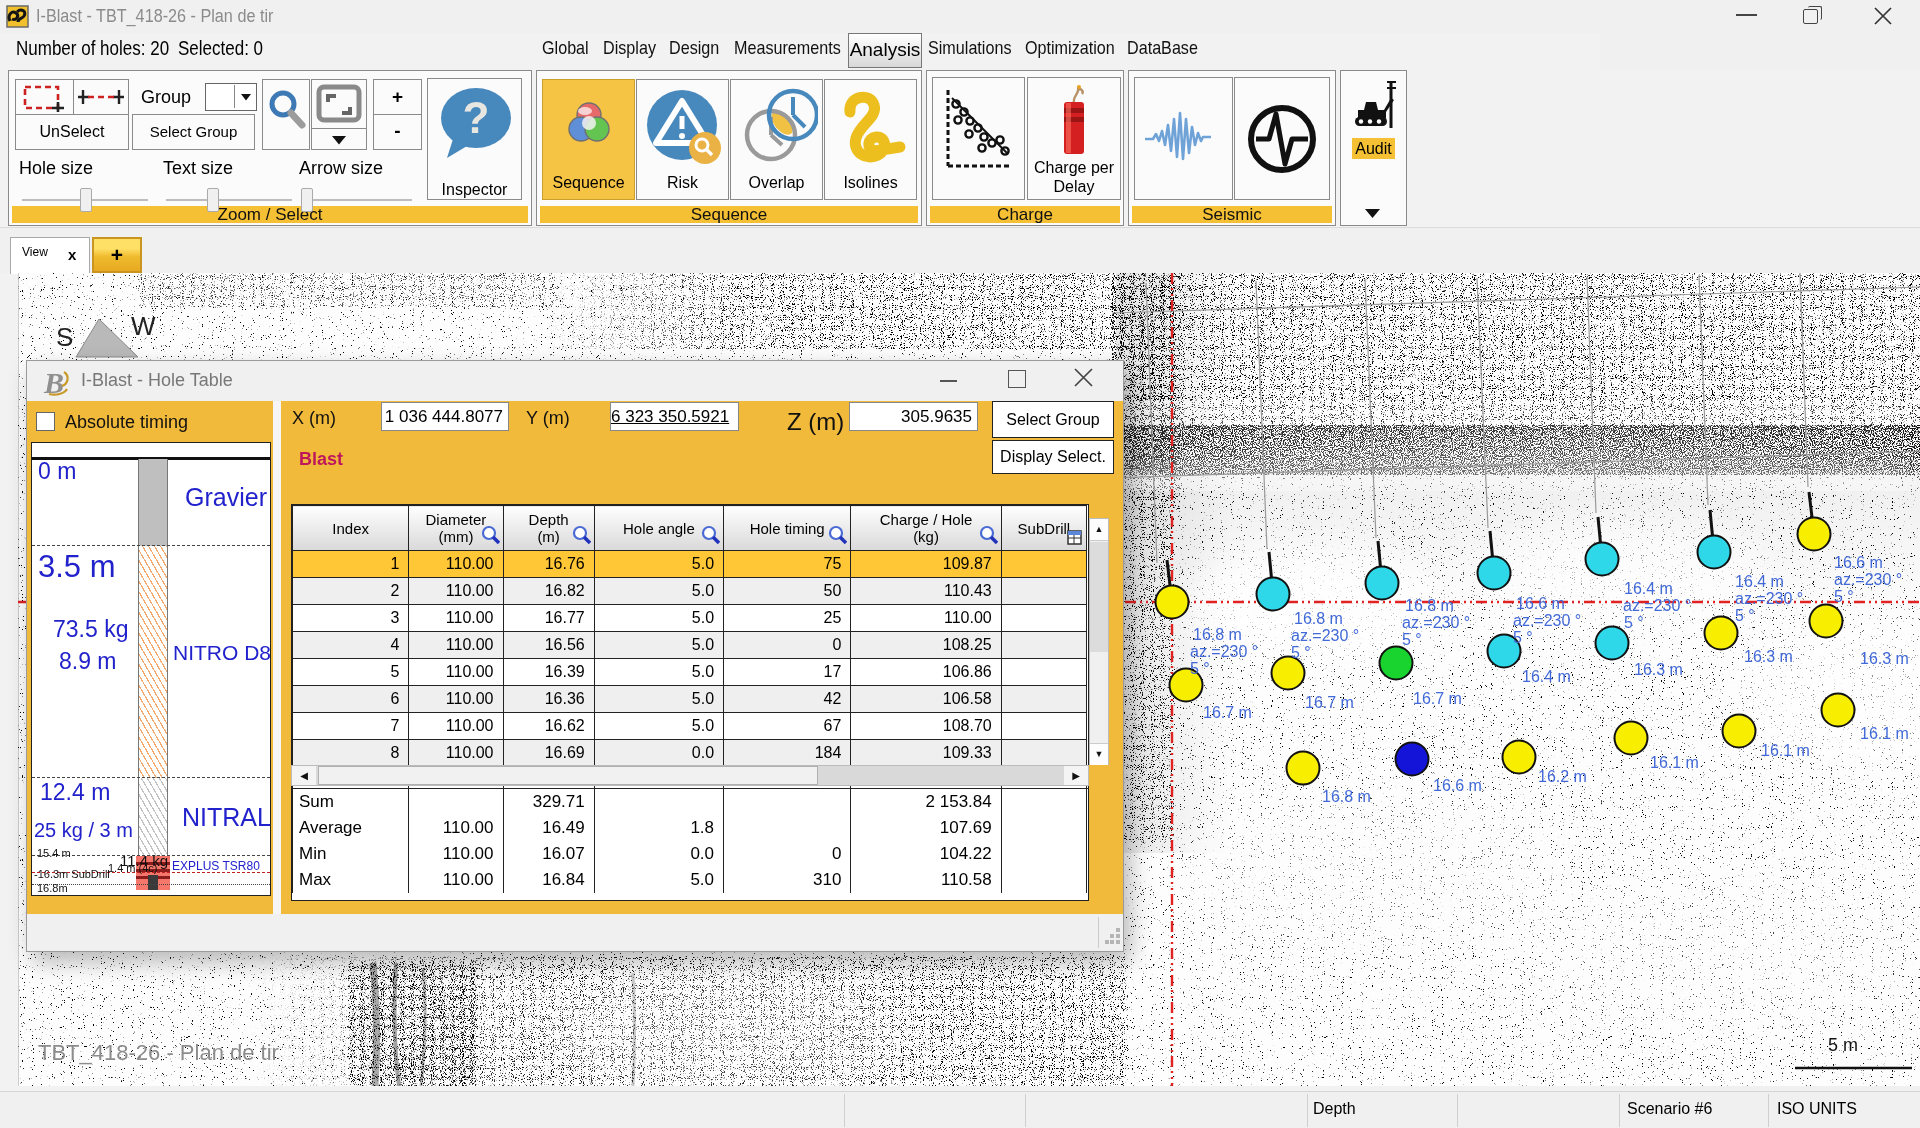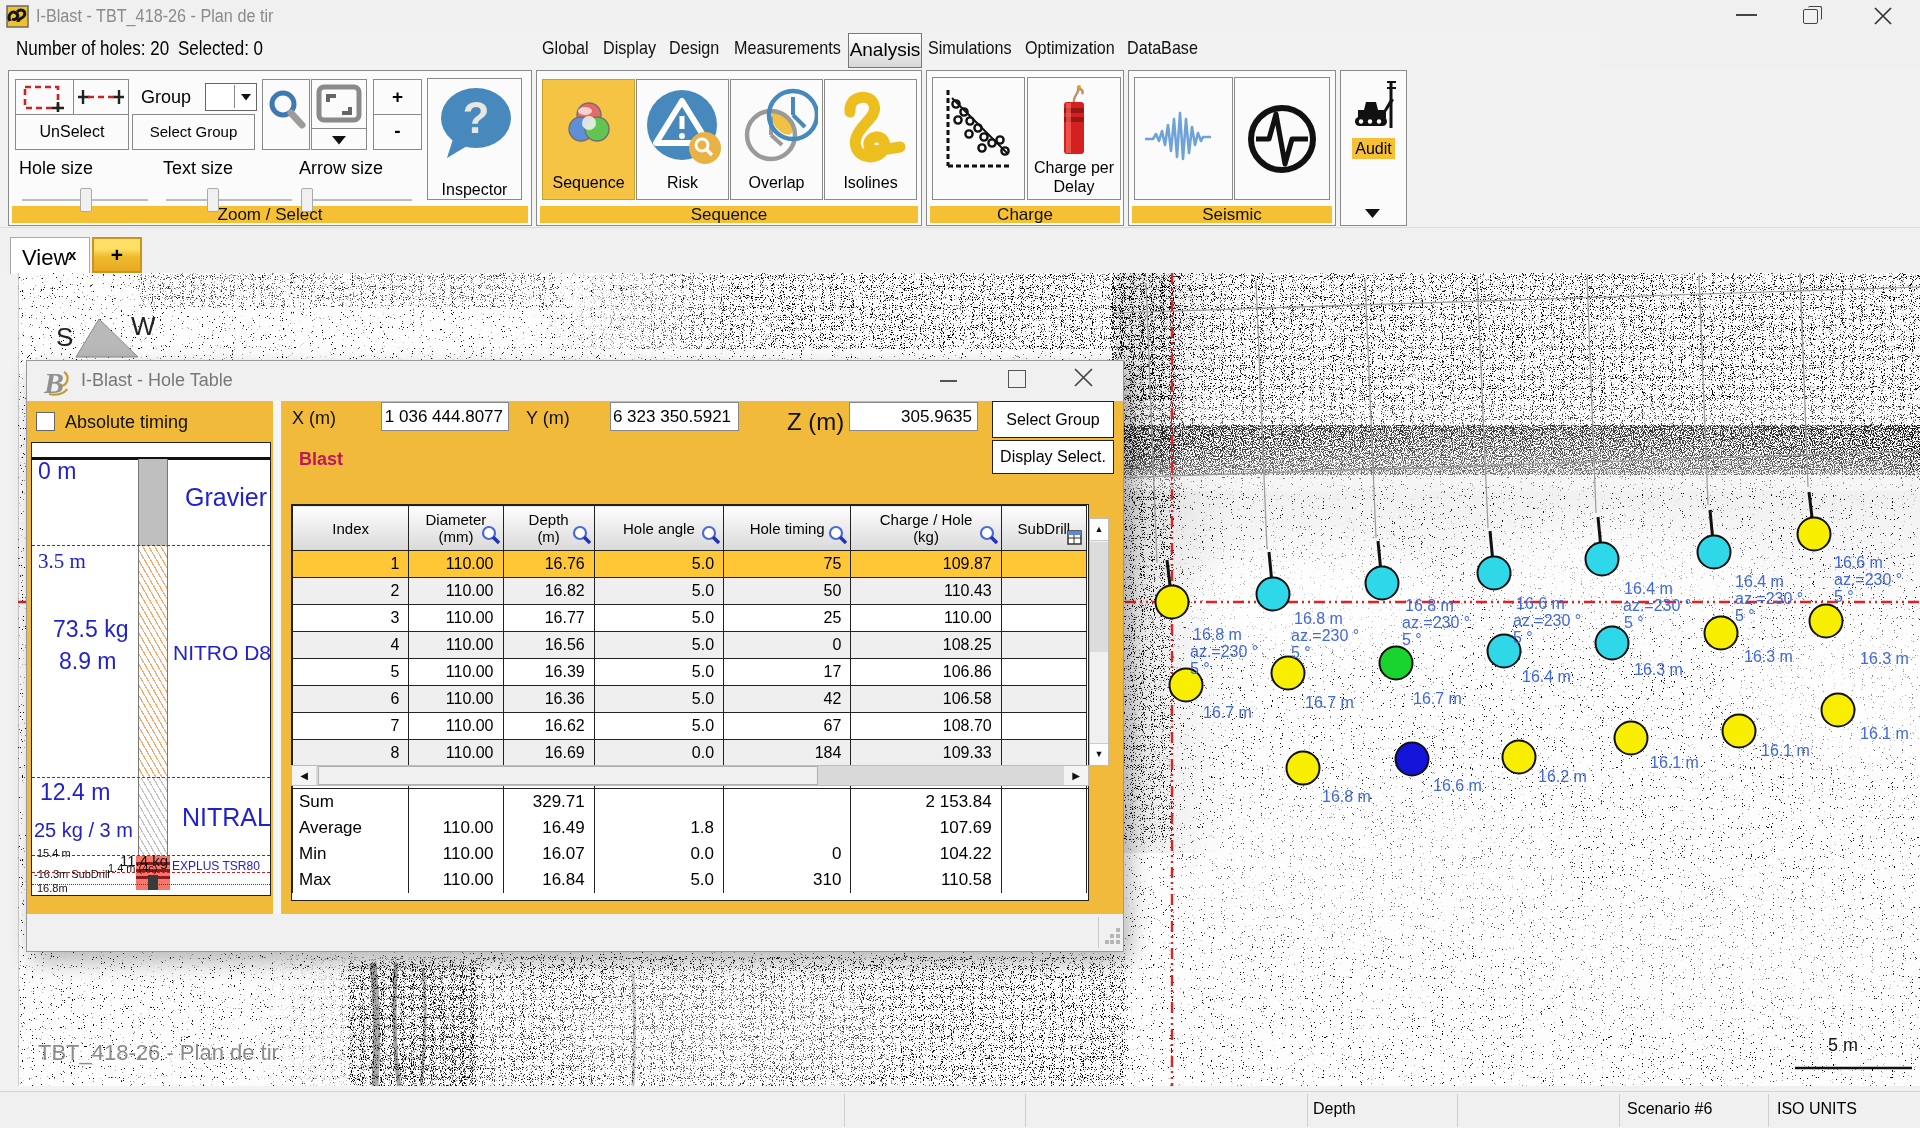--- a/index.html
+++ b/index.html
@@ -209,21 +209,21 @@
   </svg>
   <div class="abs" style="left:1352px;top:138px;width:43px;height:21px;background:#f5c033;font-size:16px;text-align:center;line-height:21px;">Audit</div>
   <svg class="abs" style="left:1364px;top:208px" width="17" height="11">
       <path d="M1 1 h15 l-7.5 9 z" fill="#111"></path>
     </svg>
 
   <div class="abs" style="left:0;top:227px;width:1920px;height:1px;background:#dcdcdc;"></div>
 
   <div class="abs" style="left:0;top:228px;width:1920px;height:45px;background:#f0f0f0;"></div>
   <div class="abs" style="left:10px;top:237px;width:80px;height:37px;background:#fff;border:1.5px solid #a9a9a9;border-bottom:none;box-sizing:border-box;"></div>
-  <div class="abs" style="left:22px;top:245px;font-size:22px;color:#000;">View</div>
+  <div class="abs" style="left:22px;top:245px;font-size:12px;color:#000;">View</div>
   <div class="abs" style="left:68px;top:246px;font-size:15px;font-weight:bold;color:#000;">x</div>
   <div class="abs" style="left:92px;top:237px;width:50px;height:36px;background:linear-gradient(#ffe067 30%,#efbb2e 55%,#e7a922);border:2px solid #ca9420;box-sizing:border-box;text-align:center;font-weight:bold;font-size:21px;line-height:32px;">+</div>
 
   <div class="abs" style="left:18px;top:273px;width:1902px;height:813px;background:#fdfdfd;border-left:1px solid #ccc;"></div>
   <svg id="map" class="abs" style="left:18px;top:273px" width="1902" height="813" viewBox="0 0 1902 813">
     <defs>
       <filter id="nL" x="0" y="0" width="100%" height="100%">
         <feTurbulence type="fractalNoise" baseFrequency="0.9" numOctaves="1" seed="11"></feTurbulence>
         <feColorMatrix type="matrix" values="0 0 0 0 0  0 0 0 0 0  0 0 0 0 0  8 8 8 0 -14.5"></feColorMatrix>
       </filter>
@@ -444,40 +444,40 @@
       <div class="abs" style="left:104px;top:433px;width:34px;height:2.5px;background:#8d1d1d;"></div>
       <div class="abs" style="left:116px;top:432px;width:10px;height:15px;background:#3a3a3a;"></div>
 
       <div class="abs" style="left:0;top:102px;width:238px;border-top:1.6px dashed #444;"></div>
       <div class="abs" style="left:0;top:334px;width:238px;border-top:1.6px dashed #444;"></div>
       <div class="abs" style="left:0;top:412px;width:238px;border-top:1.3px dashed #444;"></div>
       <div class="abs" style="left:0;top:429px;width:238px;border-top:1.3px dashed #c02020;"></div>
       <div class="abs" style="left:0;top:441px;width:238px;border-top:1.3px dotted #444;"></div>
 
       <div class="abs" style="left:6px;top:15px;font-size:23px;color:#2222cc;">0 m</div>
-      <div class="abs" style="left:6px;top:106px;font-size:21px;color:#2222cc;font-family:Liberation Serif, serif;">3.5 m</div>
+      <div class="abs" style="left:6px;top:106px;font-size:31px;color:#2222cc;">3.5 m</div>
       <div class="abs" style="left:21px;top:173px;font-size:23px;color:#2222cc;">73.5 kg</div>
       <div class="abs" style="left:27px;top:205px;font-size:23px;color:#2222cc;">8.9 m</div>
       <div class="abs" style="left:8px;top:336px;font-size:23px;color:#2222cc;">12.4 m</div>
       <div class="abs" style="left:2px;top:376px;font-size:20px;color:#2222cc;">25 kg / 3 m</div>
       <div class="abs" style="left:5px;top:404px;font-size:11px;color:#111;">15.4 m</div>
       <div class="abs" style="left:88px;top:409px;font-size:15px;color:#111;">11.4 kg</div>
       <div class="abs" style="left:76px;top:419px;font-size:11px;color:#111;">1.4 m (4c)</div>
       <div class="abs" style="left:2px;top:425px;font-size:11px;color:#111;">-16.3m SubDrill</div>
       <div class="abs" style="left:5px;top:439px;font-size:11px;color:#111;">16.8m</div>
       <div class="abs" style="left:153px;top:40px;font-size:25px;color:#2222cc;">Gravier</div>
       <div class="abs" style="left:141px;top:198px;font-size:21px;color:#2222cc;white-space:nowrap;">NITRO D8</div>
       <div class="abs" style="left:150px;top:360px;font-size:25px;color:#2222cc;">NITRAL</div>
       <div class="abs" style="left:140px;top:416px;font-size:12px;color:#2222cc;">EXPLUS TSR80</div>
     </div>
 
     <div class="abs" style="left:265px;top:47px;font-size:18px;color:#111;">X (m)</div>
     <div class="abs" style="left:354px;top:41px;width:128px;height:29px;background:#fff;border:1.5px solid #888;box-sizing:border-box;font-size:17px;text-align:right;line-height:27px;padding-right:5px;">1 036 444.8077</div>
     <div class="abs" style="left:499px;top:47px;font-size:18px;color:#111;">Y (m)</div>
-    <div class="abs" style="left:583px;top:41px;width:129px;height:29px;background:#fff;border:1.5px solid #888;box-sizing:border-box;font-size:17px;text-align:center;line-height:27px;padding-right:5px;">6 323 350.5921</div>
+    <div class="abs" style="left:583px;top:41px;width:129px;height:29px;background:#fff;border:1.5px solid #888;box-sizing:border-box;font-size:17px;text-align:left;line-height:27px;padding-right:5px;text-decoration:underline;">6 323 350.5921</div>
     <div class="abs" style="left:736px;top:47px;font-size:24px;color:#111;margin-left:24px;">Z (m)</div>
     <div class="abs" style="left:822px;top:41px;width:129px;height:29px;background:#fff;border:1.5px solid #888;box-sizing:border-box;font-size:17px;text-align:right;line-height:27px;padding-right:5px;">305.9635</div>
     <div class="abs" style="left:965px;top:40px;width:122px;height:37px;background:#fff;border:1.5px solid #222;box-sizing:border-box;font-size:16px;text-align:center;line-height:35px;">Select Group</div>
     <div class="abs" style="left:965px;top:79px;width:122px;height:34px;background:#fff;border:1.5px solid #222;box-sizing:border-box;font-size:16px;text-align:center;line-height:32px;">Display Select.</div>
     <div class="abs" style="left:272px;top:88px;font-size:18px;font-weight:bold;color:#be185d;">Blast</div>
 
     <div id="tbl" class="abs" style="left:264px;top:111px;width:798px;height:293px;background:#fff;border:1.5px solid #222;box-sizing:border-box;overflow:hidden;margin-top:32px;">
       <table style="border-collapse:collapse;table-layout:fixed;width:795px;font-family:'Liberation Sans',sans-serif;">
         <colgroup>
             <col style="width:116px">

